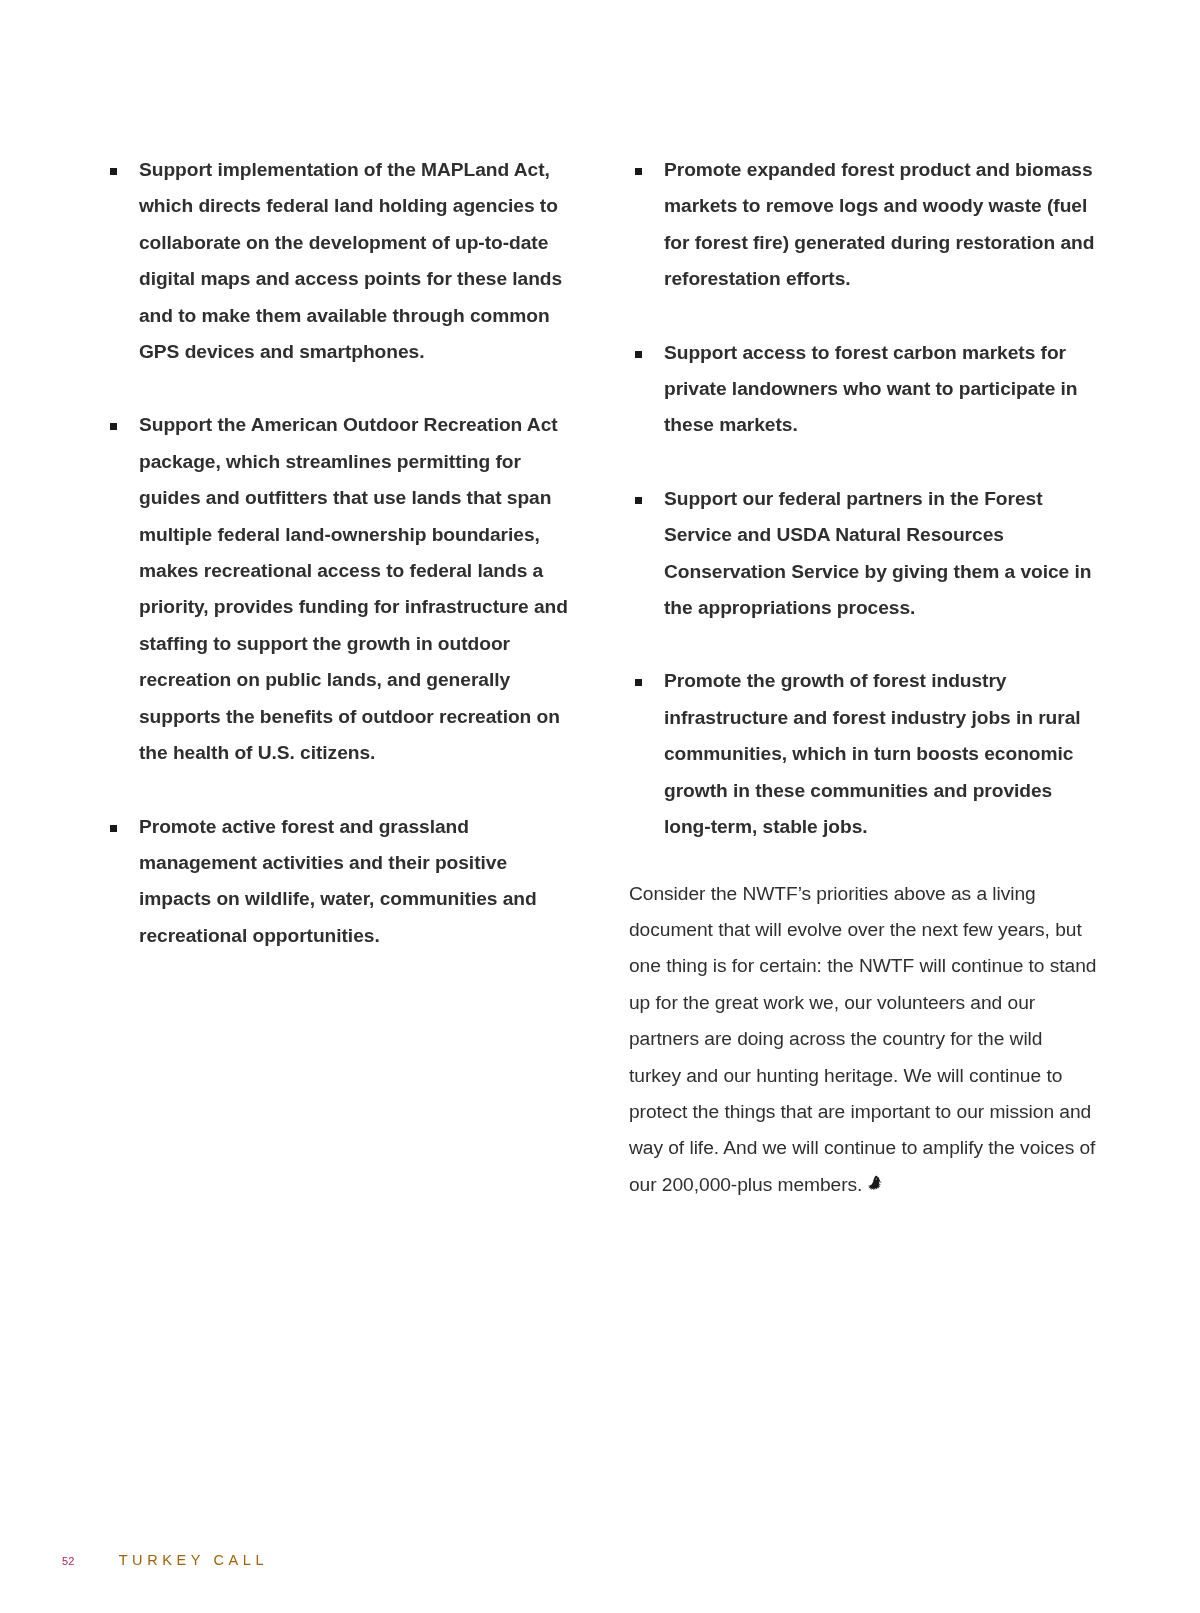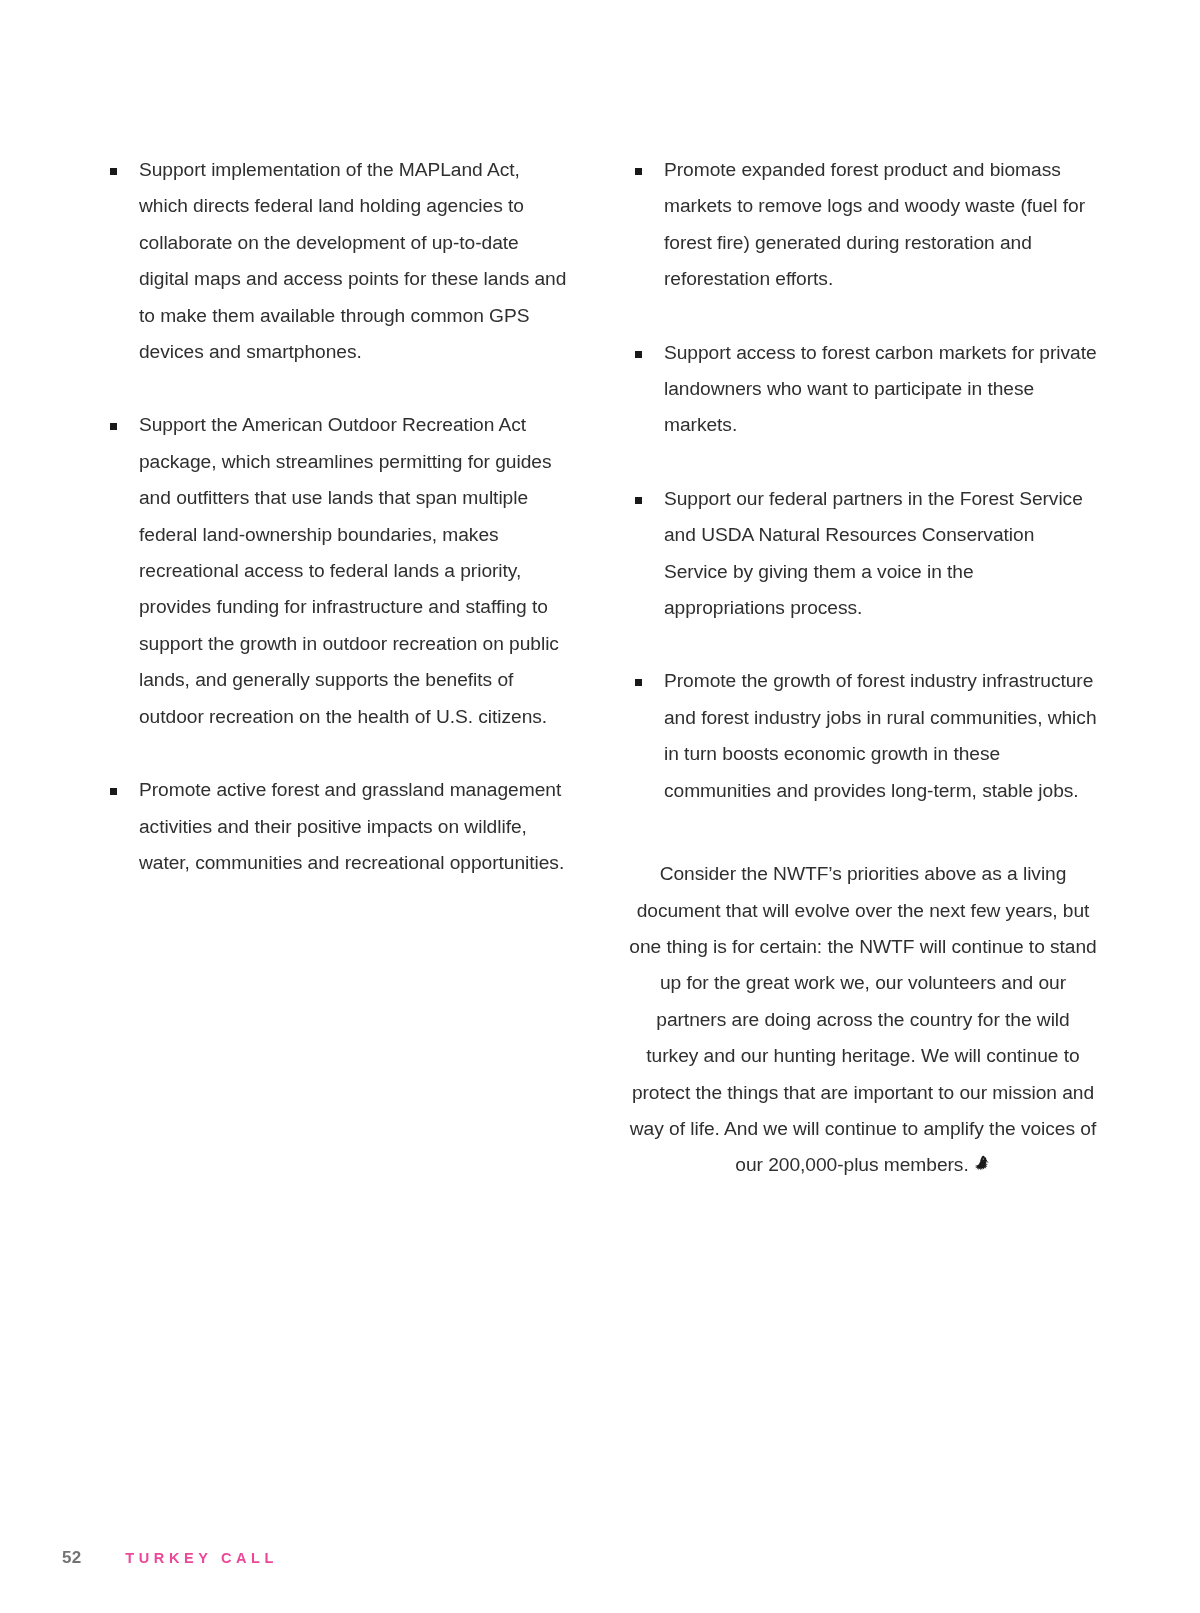--- a/index.html
+++ b/index.html
@@ -45,41 +45,40 @@
     padding: 0;
   }
   .bullet-item {
     position: relative;
     padding-left: 35px;
     margin-bottom: 37px;
     font-size: 19.2px;
     line-height: 36.4px;
     letter-spacing: -0.05px;
     color: #2f2f2f;
-    font-weight: 400;
+    font-weight: 700;
   }
   .bullet-item:last-child {
     margin-bottom: 0;
   }
   .bullet-marker {
     position: absolute;
     left: 6px;
     top: 16px;
     width: 7px;
     height: 7px;
     background: #191919;
   }
   .bullet-text {
     display: block;
   }
 
   
   .closing-block {
-    margin-top: 47px;
-    text-align: center;
+    margin-top: 30px;
   }
   .closing-paragraph {
     margin: 0;
     font-size: 19.2px;
     line-height: 36.4px;
     letter-spacing: -0.05px;
     color: #2f2f2f;
   }
   .turkey-glyph {
     display: inline-block;
@@ -95,29 +94,29 @@
   
   .footer {
     position: absolute;
     left: 62px;
     bottom: 45px;
     display: flex;
     align-items: baseline;
     gap: 44px;
   }
   .footer-page-number {
-    font-size: 17px;
-    font-weight: 700;
-    color: #737373;
+    font-size: 11px;
+    font-weight: 400;
+    color: #be185d;
     letter-spacing: 0.2px;
   }
   .footer-publication {
     font-size: 14.5px;
-    font-weight: 700;
-    color: #ec4899;
+    font-weight: 400;
+    color: #a16207;
     letter-spacing: 4.6px;
   }
 </style>
 </head>
 <body>
 
 <div class="page">
 
   <div class="columns">
 

